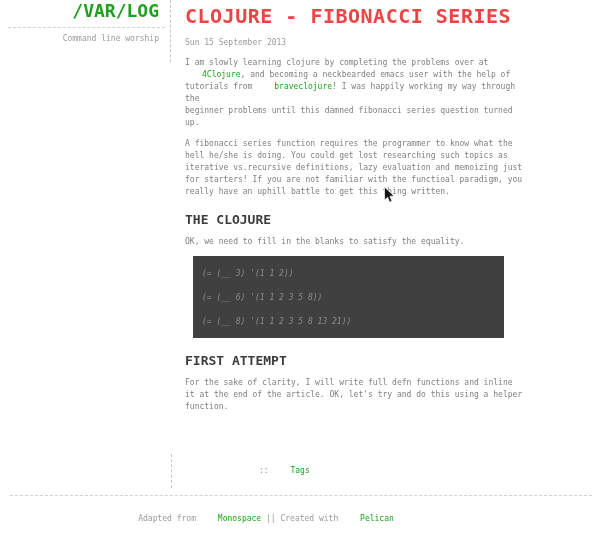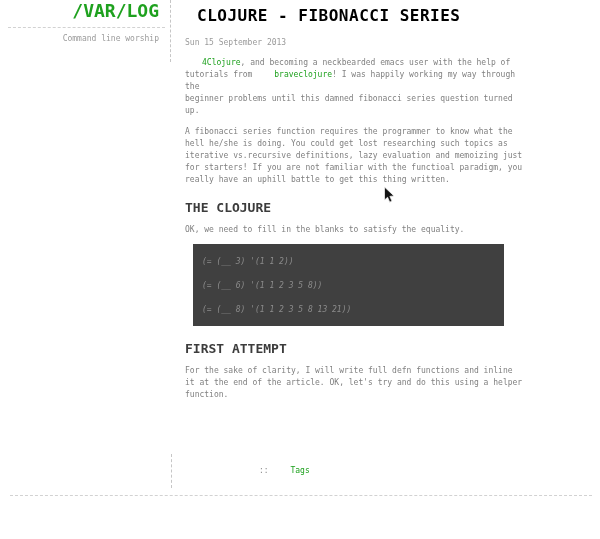--- a/index.html
+++ b/index.html
@@ -31,22 +31,22 @@
     margin: 5px 5px 6px 8px;
   }
   .site-subtitle {
     margin: 0; padding-right: 11px;
     color: #9a9a9a; font-size: 8px; line-height: 10px;
   }
 
   
   .content { position: absolute; left: 185px; top: 0; width: 345px; }
   .article-title {
-    margin: 6px 12px 0; color: #000000;
-    font-size: 16px; font-weight: bold; letter-spacing: 0.5px;
+    margin: 6px 0 0; color: #ef4444;
+    font-size: 20px; font-weight: bold; letter-spacing: 0.5px;
     line-height: 20px; text-decoration: none; display: block;
   }
   .article-date { margin: 12px 0 0; color: #9a9a9a; font-size: 8px; line-height: 10px; }
   .body-text {
     margin: 9px 0 0; color: #808080;
     font-size: 8px; line-height: 12px; white-space: pre-wrap;
   }
   .green-link { color: #1ea11e; text-decoration: none; margin-left: 17px; }
   .section-heading {
     margin: 14px 0 0; color: #3c3c3c;
@@ -90,21 +90,22 @@
   <div class="sidebar">
     <a href="#" class="site-title">/VAR/LOG</a>
     <hr class="sidebar-rule">
     <p class="site-subtitle">Command line worship</p>
   </div>
 
   <div class="content">
     <a href="#" class="article-title">CLOJURE - FIBONACCI SERIES</a>
     <p class="article-date">Sun 15 September 2013</p>
     <div>
-        <p class="body-text"><a href="#" class="green-link">4Clojure</a><span>, and becoming a neckbearded emacs user with the help of
+        <p class="body-text"><span>I am slowly learning clojure by completing the problems over at
+</span><a href="#" class="green-link">4Clojure</a><span>, and becoming a neckbearded emacs user with the help of
 tutorials from </span><a href="#" class="green-link">braveclojure</a><span>! I was happily working my way through the
 beginner problems until this damned fibonacci series question turned
 up.</span></p>
         <p class="body-text"><span>A fibonacci series function requires the programmer to know what the
 hell he/she is doing. You could get lost researching such topics as
 iterative vs.recursive definitions, lazy evaluation and memoizing just
 for starters! If you are not familiar with the functioal paradigm, you
 really have an uphill battle to get this thing written.</span></p>
         <h2 class="section-heading">THE CLOJURE</h2>
         <p class="body-text"><span>OK, we need to fill in the blanks to satisfy the equality.</span></p>
@@ -119,20 +120,23 @@
 function.</span></p>
       </div>
   </div>
 
   <div class="tags-divider"></div>
   <div class="tags-row">
     <span class="tags-prefix">:: </span><a href="#" class="green-link">Tags</a>
   </div>
 
   <hr class="footer-rule">
+  <div class="footer">
+    <span>Adapted from </span><a href="#" class="green-link">Monospace</a><span> || Created with </span><a href="#" class="green-link">Pelican</a>
+  </div>
 
   <div class="cursor">
     <svg width="13" height="19" viewBox="0 0 13 19">
       <path d="M1.5 1 L1.5 14 L4.6 11.3 L6.7 16.2 L9.0 15.1 L6.9 10.4 L11 9.9 Z" fill="#141414" stroke="#f0f0f0" stroke-width="0.8"></path>
     </svg>
   </div>
 
 </div>
 
 </body></html>

